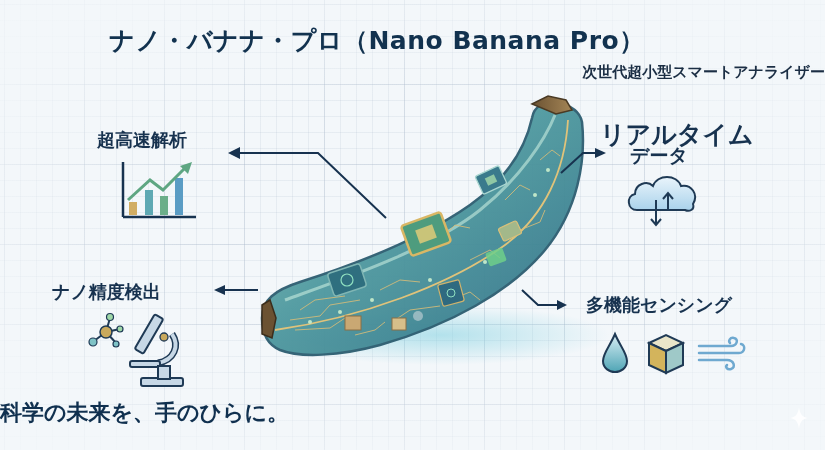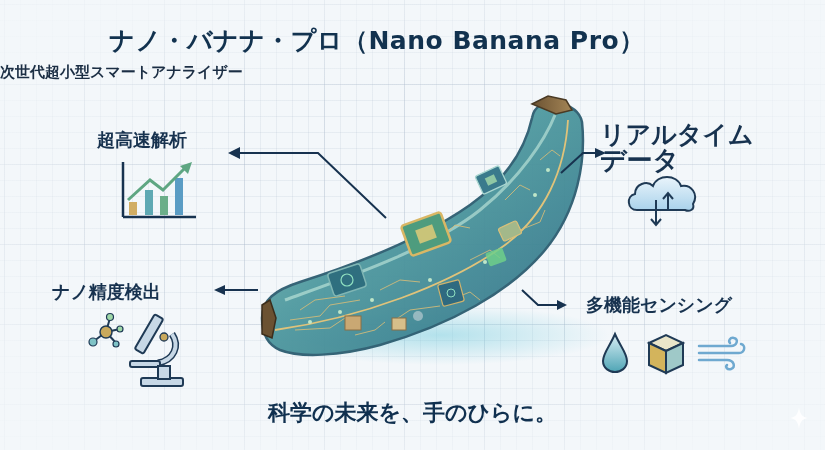--- a/index.html
+++ b/index.html
@@ -21,28 +21,28 @@
     }
     .fade {
       position:absolute; left:0; top:0; width:825px; height:450px;
       background: radial-gradient(ellipse at 50% 50%, rgba(243,247,250,0) 40%, rgba(243,247,250,0.85) 85%);
     }
     .title {
       position:absolute; left:0; width:754px; top:24px; text-align:center;
       font-weight:bold; font-size:25px; color:#12324f; letter-spacing:0.5px;
     }
     .subtitle {
-      position:absolute; left:0; width:825px; top:63px; text-align:left;
+      position:absolute; left:0; width:825px; top:63px; text-align:right;
       font-weight:bold; font-size:15px; color:#1b2e44;
     }
     .label {
       position:absolute; font-weight:bold; font-size:18px; color:#17324f; white-space:nowrap;
     }
     .tagline {
-      position:absolute; left:0; width:825px; top:398px; text-align:center;
+      position:absolute; left:0; width:825px; top:398px; 
       font-weight:bold; font-size:22px; color:#10304f;
     }
     svg { position:absolute; overflow:visible; }
   </style>
 </head>
 <body>
 
 <div class="grid"></div>
 <div class="fade"></div>
 
@@ -160,21 +160,21 @@
   <rect x="25" y="30" width="8" height="25" fill="#5fa9b3"></rect>
   <rect x="40" y="36" width="8" height="19" fill="#6bae89"></rect>
   <rect x="55" y="18" width="8" height="37" fill="#5a9cc4"></rect>
   <polyline points="8,40 30,20 43,30 65,8" fill="none" stroke="#5ea682" stroke-width="3"></polyline>
   <polygon points="72,2 60,6 68,14" fill="#5ea682"></polygon>
   <line x1="3" y1="2" x2="3" y2="57" stroke="#17324f" stroke-width="2.5"></line>
   <line x1="3" y1="57" x2="76" y2="57" stroke="#17324f" stroke-width="2.5"></line>
 </svg>
 
 <div class="label" style="left:600px;top:118px;font-size:25px;">リアルタイム</div>
-<div class="label" style="left:600px;top:143px;font-size:26px;">データ</div>
+<div class="label" style="left:630px;top:143px;font-size:19px;">データ</div>
 <svg style="left:623px;top:168px" width="80" height="62" viewBox="0 0 80 62">
   <defs>
     <linearGradient id="cloudG" x1="0" y1="0" x2="0" y2="1">
       <stop offset="0" stop-color="#e9f4fb"></stop>
       <stop offset="1" stop-color="#a9d2eb"></stop>
     </linearGradient>
   </defs>
   <path d="M14,42 C4,42 3,28 12,26 C12,16 24,12 30,18 C34,6 54,6 58,18 C68,16 76,26 70,36 C72,42 66,44 62,42 Z" fill="url(#cloudG)" stroke="#1f3a55" stroke-width="2"></path>
   <line x1="33" y1="32" x2="33" y2="56" stroke="#1f3a55" stroke-width="2"></line>
   <polyline points="28,51 33,57 38,51" fill="none" stroke="#1f3a55" stroke-width="2"></polyline>

